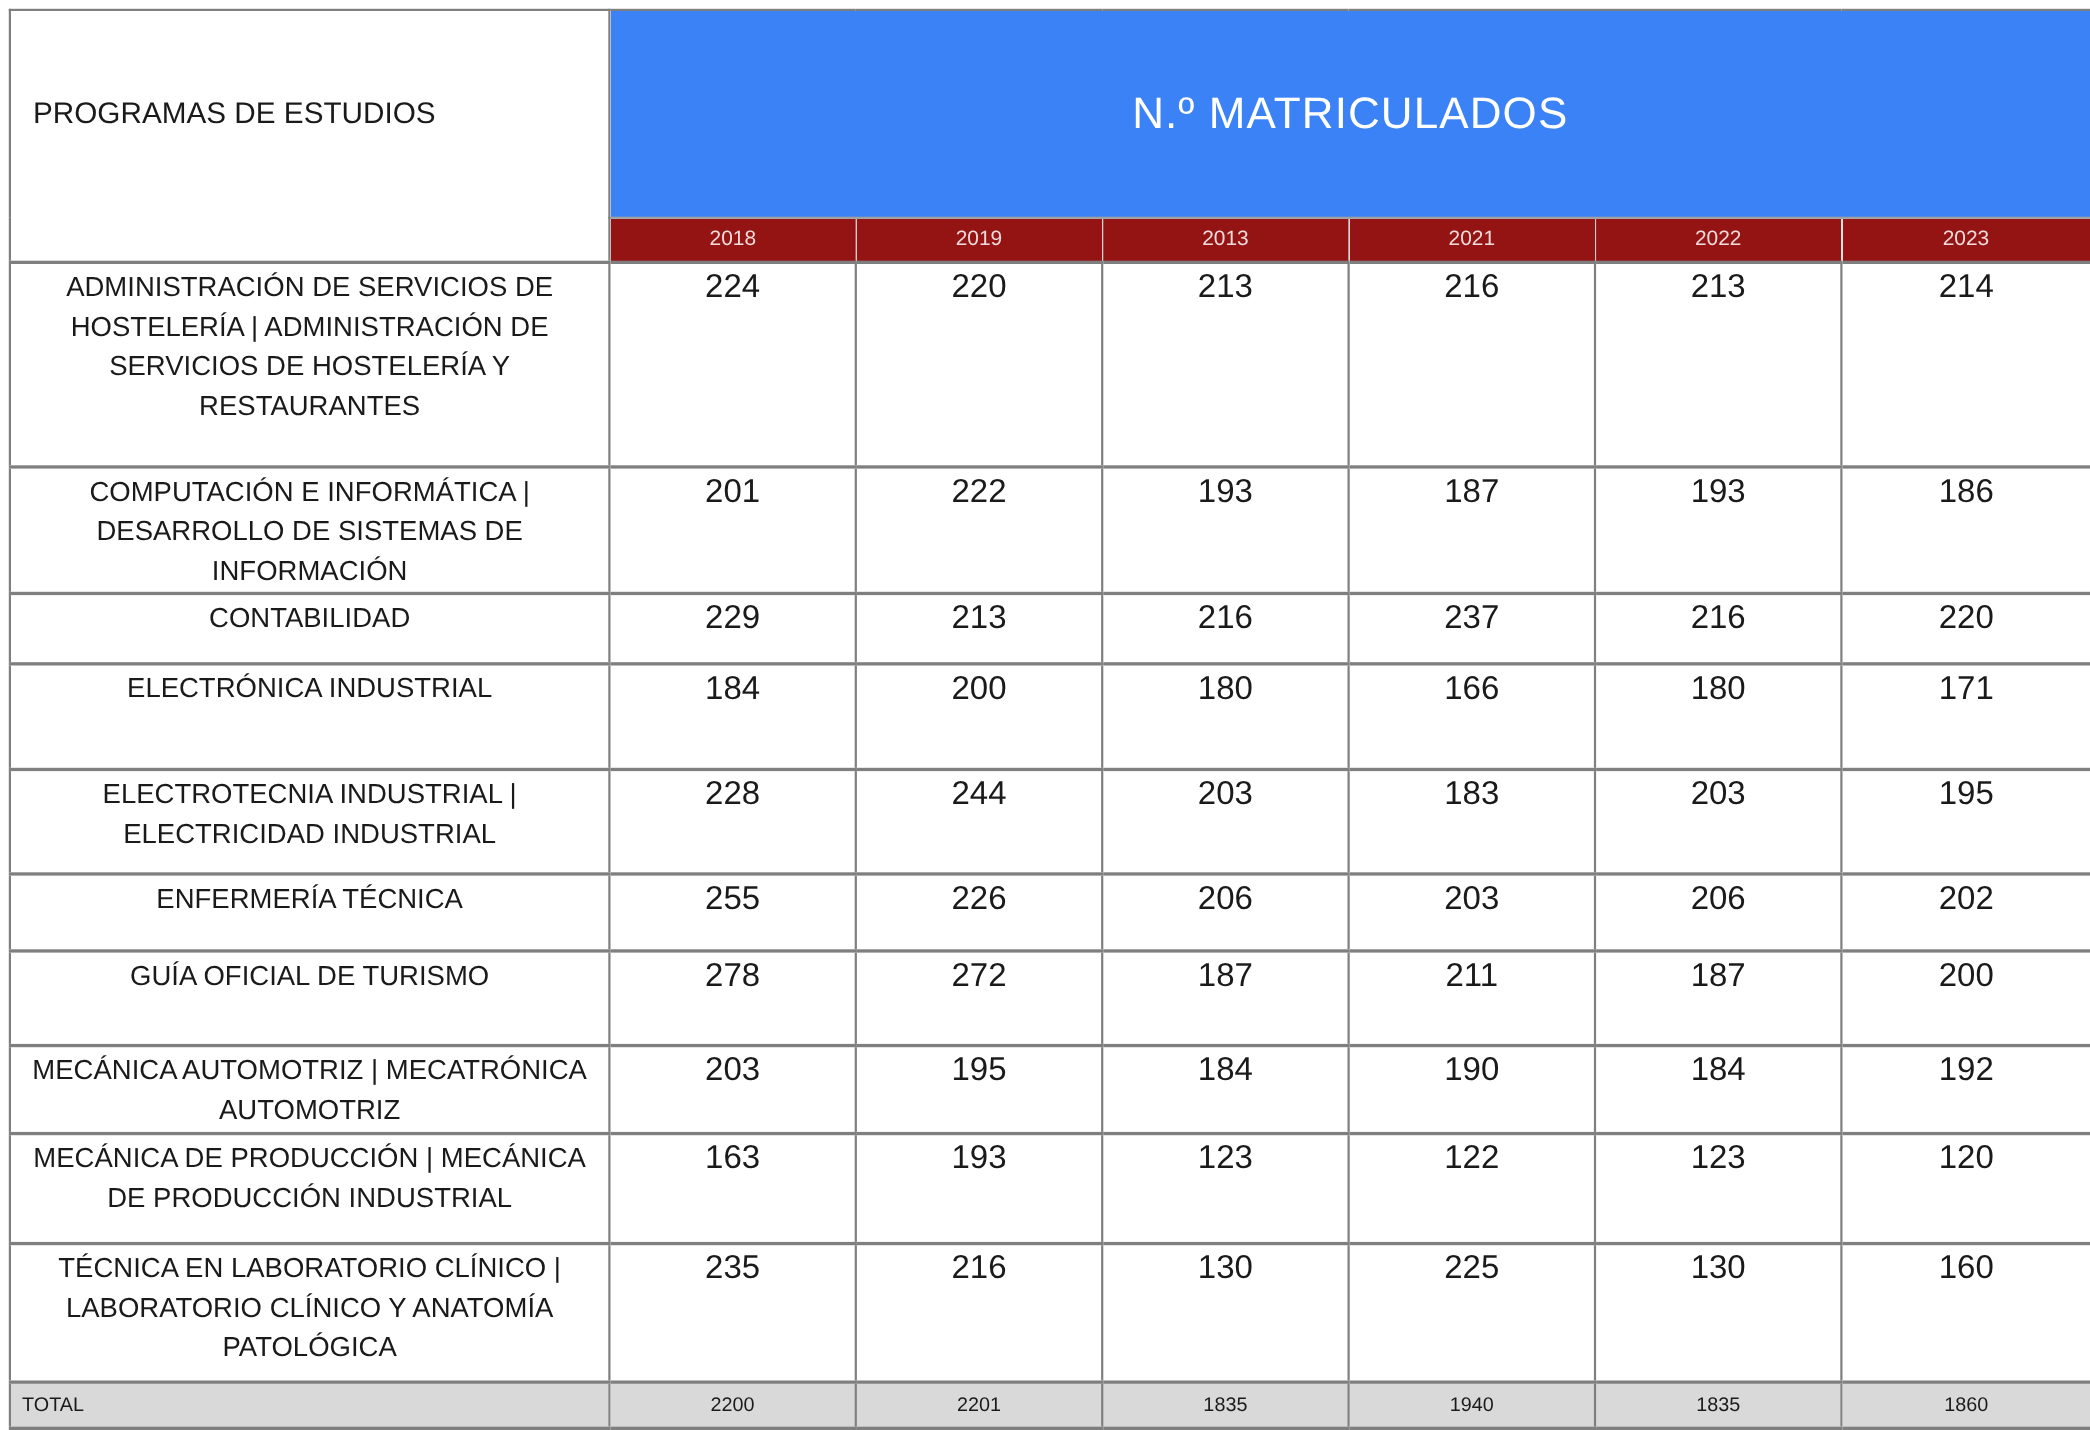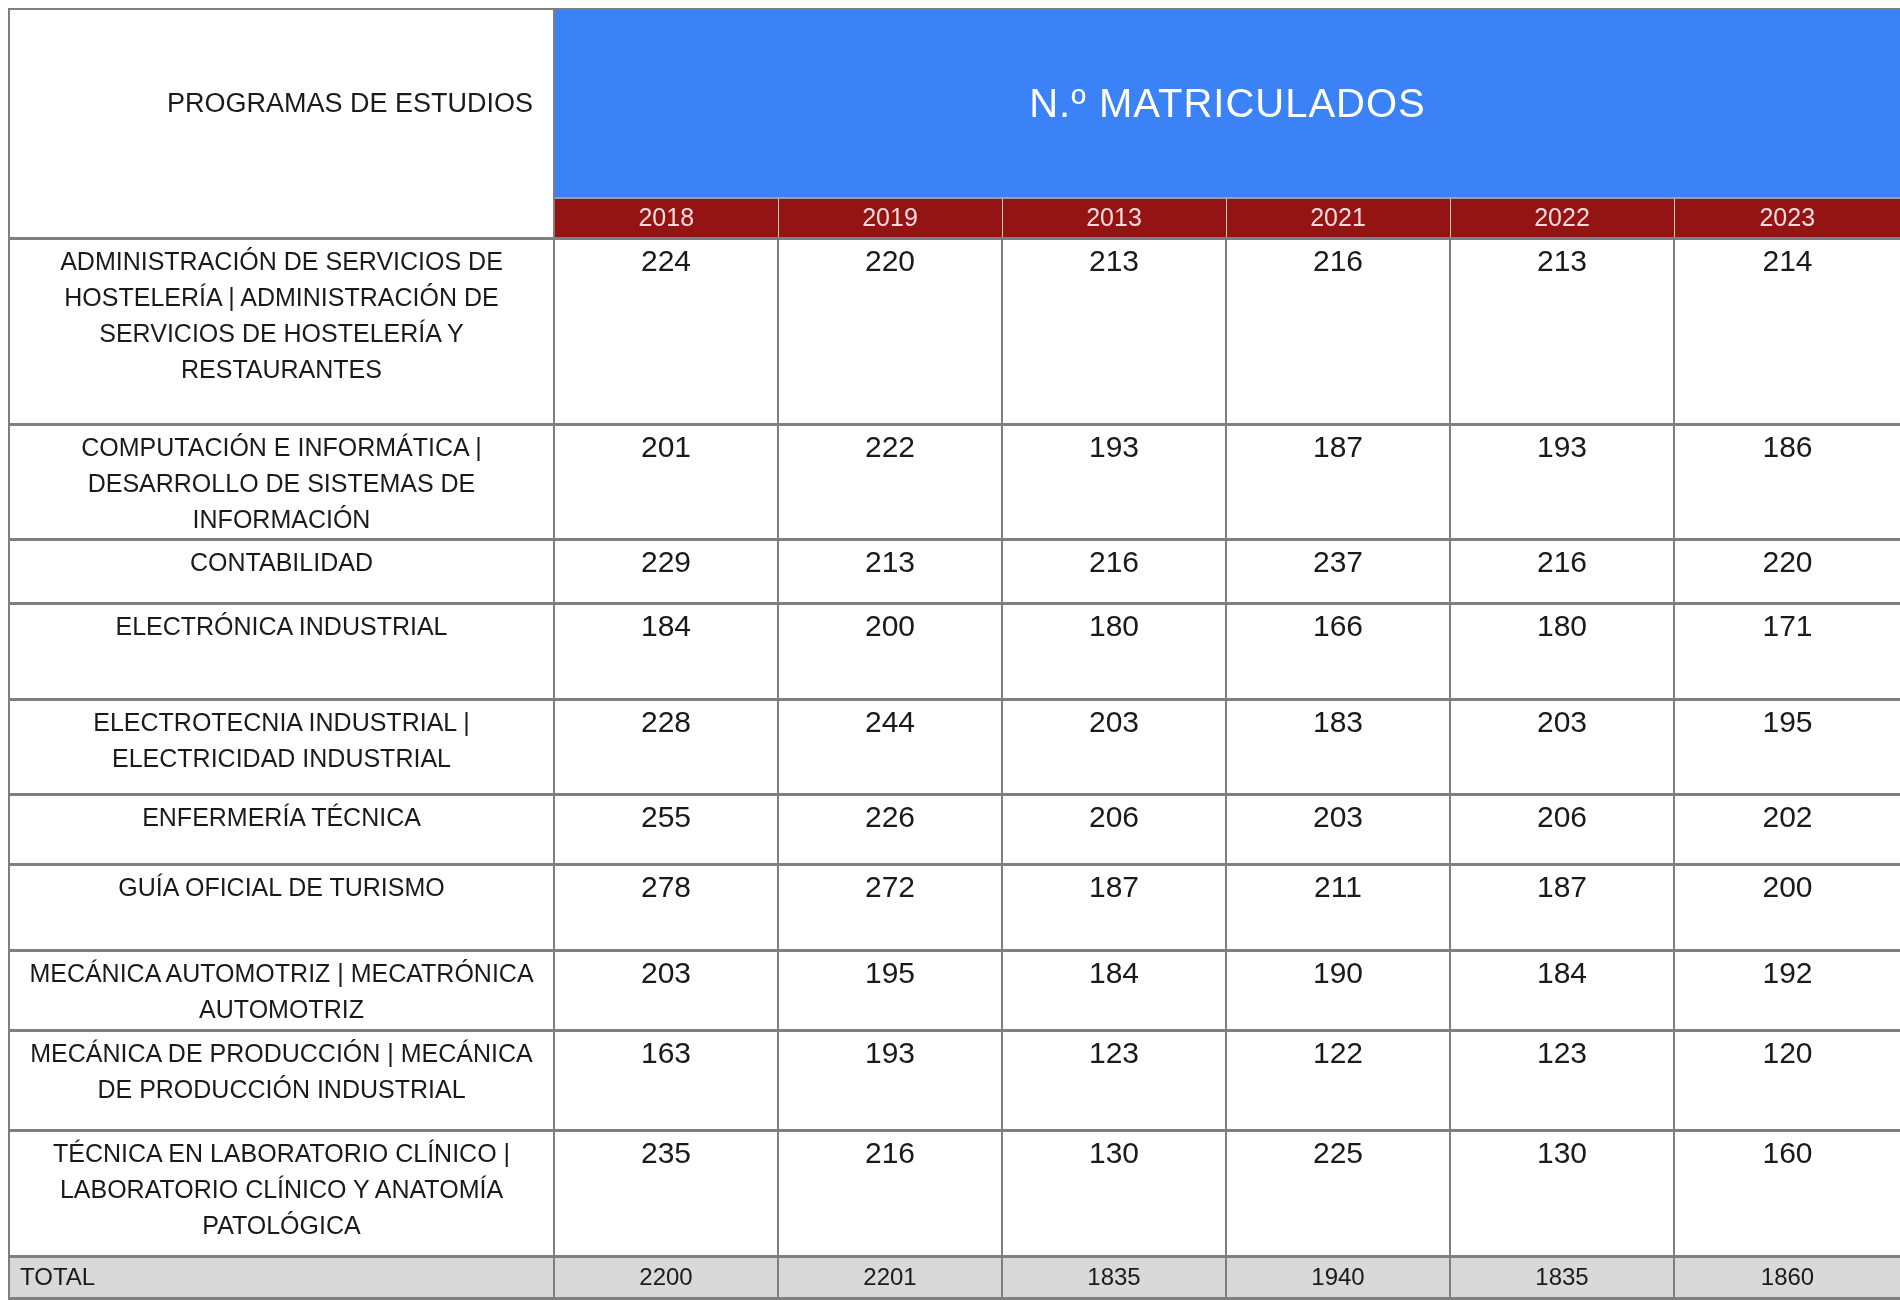--- a/index.html
+++ b/index.html
@@ -29,41 +29,41 @@
     border-bottom: 3px solid #7f7f7f;
     padding: 0;
     overflow: hidden;
   }
 
   
   th.prog-head {
     background: #ffffff;
     font-size: 27px;
     font-weight: 400;
-    text-align: right;
+    text-align: left;
     vertical-align: middle;
     padding: 0 20px 40px 20px;
     border-top-width: 2px;
   }
   th.group-head {
     background: #3b82f6;
     color: #ffffff;
     font-size: 40px;
     font-weight: 400;
     text-align: center;
     vertical-align: middle;
     letter-spacing: 1px;
     border-top-width: 2px;
     border-bottom: 2px solid #9e9e9e;
   }
   tr.year-row { height: 40px; }
   th.year {
     background: #941414;
     color: #f1dbdb;
-    font-size: 25px;
+    font-size: 19px;
     font-weight: 400;
     vertical-align: middle;
     border-left: 1px solid #c9c9c9;
     border-right: 1px solid #c9c9c9;
     border-top: 0;
     border-bottom: 3px solid #7f7f7f;
   }
   th.year.first { border-left: 2px solid #7f7f7f; }
   th.year.last  { border-right: 2px solid #d946ef; }
 
@@ -92,21 +92,21 @@
   tr.hr7  { height: 86px;  }
   tr.hr8  { height: 80px; padding-left: 47px;  }
   tr.hr9  { height: 100px; margin-top: 28px; }
   tr.hr10 { height: 126px; }
 
   
   tr.total-row { height: 42px; }
   tr.total-row td {
     background: #d9d9d9;
     vertical-align: middle;
-    font-size: 24px;
+    font-size: 18px;
   }
   td.total-label {
     text-align: left;
     padding-left: 10px;
   }
   td.total-num { text-align: center; }
 </style>
 </head>
 <body>
 

